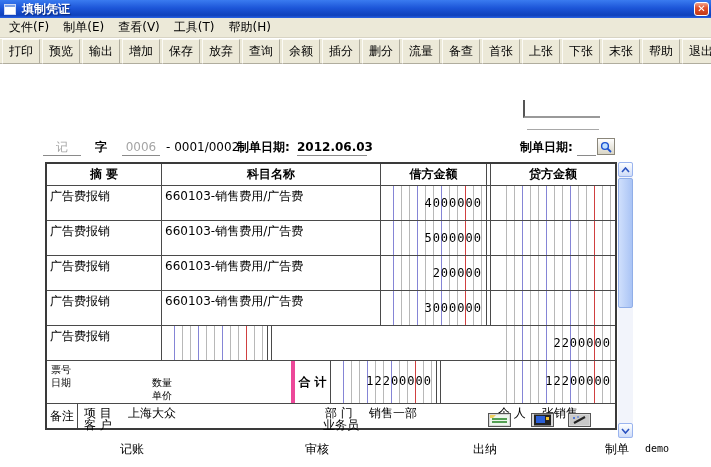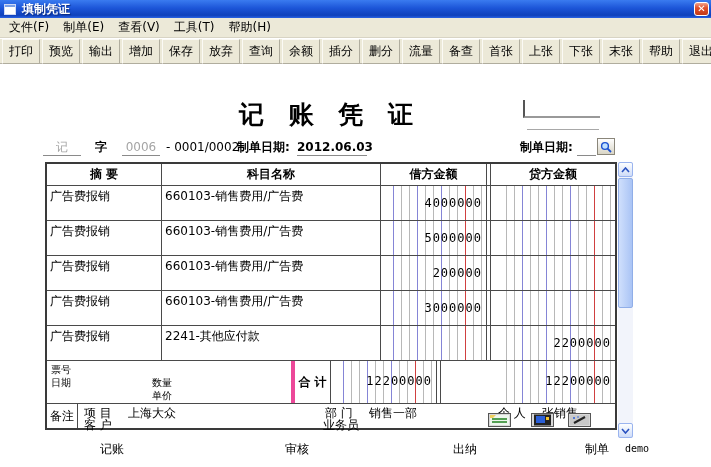--- a/index.html
+++ b/index.html
@@ -72,21 +72,21 @@
   
   #scrollbar { position:absolute; left:618px; top:162px; width:15px; height:276px; background:#f2f4fb; }
   .sb-btn { position:absolute; left:0; width:15px; height:15px; background:linear-gradient(180deg,#fdfefe,#cfdcf8);
     border:1px solid #9ab4ef; border-radius:2px; display:flex; align-items:center; justify-content:center; cursor:pointer; }
   #sb-up { top:0; }
   #sb-down { bottom:0; }
   #sb-thumb { position:absolute; left:0; top:16px; width:15px; height:130px;
     background:linear-gradient(90deg,#cfdffc,#aac4f5); border:1px solid #90aee8; border-radius:2px; cursor:pointer; }
 
   
-  .sig { position:absolute; top:441px; font-size:12px; }
+  .sig { position:absolute; top:441px; font-size:12px;margin-left:20px; }
   #sig-maker-value { font-family:"DejaVu Sans Mono","Liberation Mono",monospace; font-size:10px; }
 </style>
 </head>
 <body>
 
 <div id="window">
 
   <div id="titlebar">
     <div class="app-icon"></div>
     <div class="title-text">填制凭证</div>
@@ -117,21 +117,20 @@
     <button class="tb-btn">首张</button>
     <button class="tb-btn">上张</button>
     <button class="tb-btn">下张</button>
     <button class="tb-btn">末张</button>
     <button class="tb-btn">帮助</button>
     <button class="tb-btn">退出</button>
   </div>
 
   <div id="corner-bracket"></div>
   <div id="corner-line2"></div>
-  <div id="voucher-title">记 账 凭 证</div>
 
   <span class="hdr-abs underlined gray-field" style="left:43px; width:38px;">记</span>
   <span class="hdr-abs" style="left:95px; font-weight:bold;">字</span>
   <span class="hdr-abs underlined gray-field" style="left:122px; width:38px;text-align:center;">0006</span>
   <span class="hdr-abs" style="left:166px;">- 0001/0002</span>
   <span class="hdr-abs" style="left:237px; font-weight:bold;">制单日期:</span>
   <span class="hdr-abs underlined" style="left:297px; width:70px; font-weight:bold;">2012.06.03</span>
   <span class="hdr-abs" style="left:520px; font-weight:bold;">制单日期:</span>
   <span class="hdr-abs underlined" style="left:577px; width:19px;"></span>
   <button id="search-btn">
@@ -298,21 +297,20 @@
           <div class="vline" style="right: 76px; background: rgb(184, 184, 184);"></div>
           <div class="vline" style="right: 84px; background: rgb(184, 184, 184);"></div>
           <div class="vline" style="right: 92px; background: rgb(133, 133, 214);"></div>
           <div class="vline" style="right: 100px; background: rgb(184, 184, 184);"></div>
           <div class="vline" style="right: 108px; background: rgb(184, 184, 184);"></div>
         </div>
     </div>
 
     <div class="vrow body">
       <div class="c-sum">广告费报销</div>
-      <div class="c-acc">2241-其他应付款</div>
       <div class="c-deb ledger">
           <span class="amt"></span>
           <div class="vline" style="right: 4px; background: rgb(184, 184, 184);"></div>
           <div class="vline" style="right: 12px; background: rgb(184, 184, 184);"></div>
           <div class="vline" style="right: 20px; background: rgb(208, 64, 64);"></div>
           <div class="vline" style="right: 28px; background: rgb(184, 184, 184);"></div>
           <div class="vline" style="right: 36px; background: rgb(184, 184, 184);"></div>
           <div class="vline" style="right: 44px; background: rgb(133, 133, 214);"></div>
           <div class="vline" style="right: 52px; background: rgb(184, 184, 184);"></div>
           <div class="vline" style="right: 60px; background: rgb(184, 184, 184);"></div>

